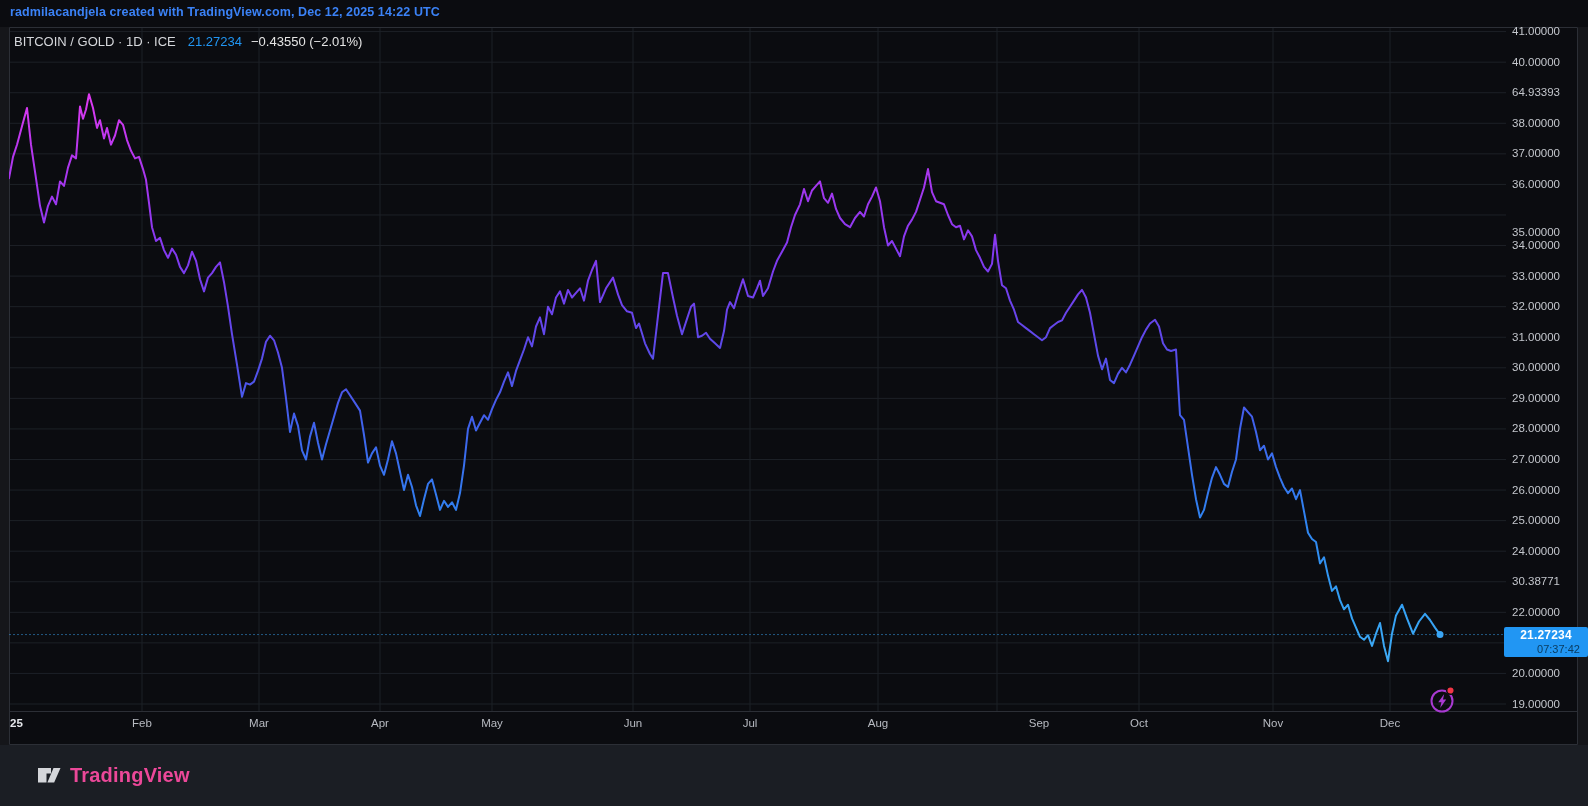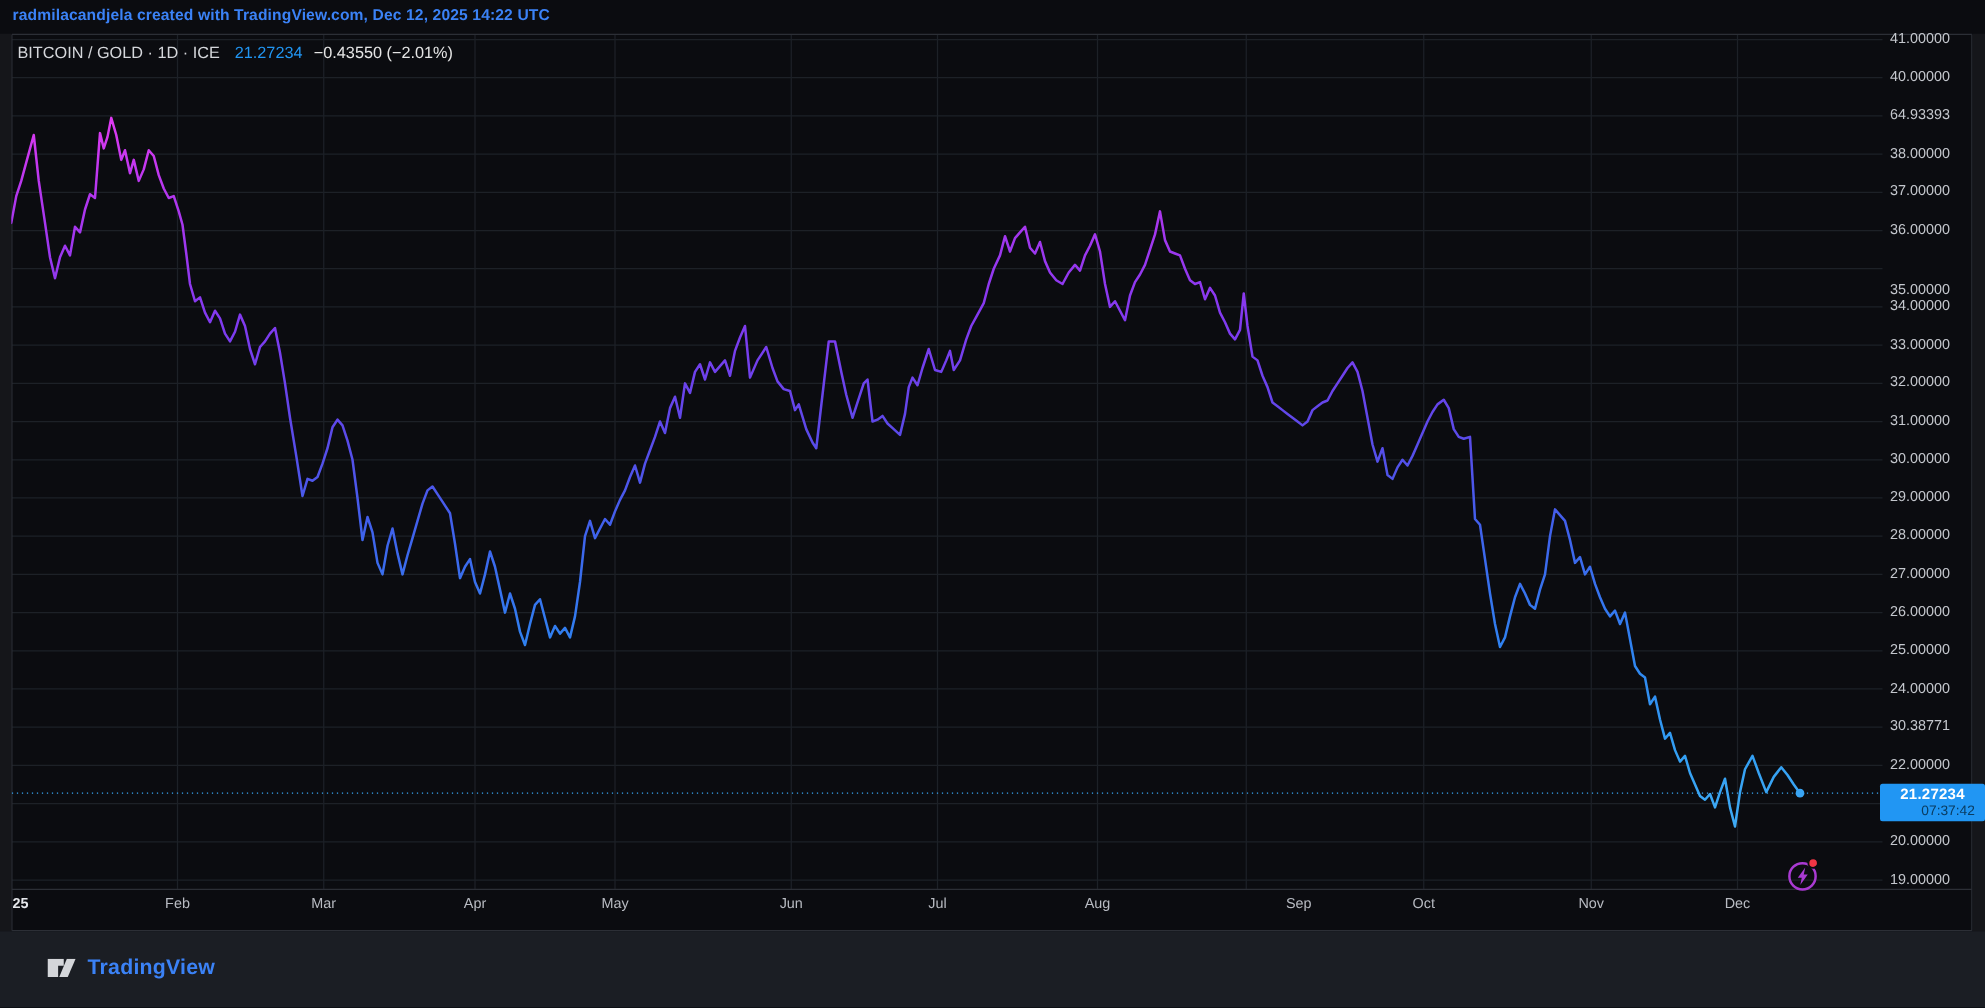--- a/index.html
+++ b/index.html
@@ -14,21 +14,21 @@
   .legend .chg{color:#e5e5e5;margin-left:9px;}
   .axis-label{position:absolute;font-size:11.5px;color:#c4c7cd;line-height:13px;white-space:nowrap;}
   .x-axis-label{transform:translateX(-50%);color:#b8bbc2;}
   .year-label{font-weight:700;color:#e6e8ec;}
   .price-flag{position:absolute;left:1504px;top:627px;width:84px;height:30px;background:#2196f3;
               border-radius:2px;text-align:center;z-index:5;}
   .price-flag .p{font-size:12px;font-weight:700;color:#ffffff;line-height:16px;letter-spacing:.2px;}
   .price-flag .cd{font-size:11px;color:#0a3c61;line-height:13px;font-weight:400;padding-left:25px;}
   .footer{position:absolute;left:0;top:745px;width:1588px;height:61px;background:#1b1e24;}
   .brand{position:absolute;left:38px;top:19px;display:flex;align-items:center;gap:9px;}
-  .brand-text{font-size:17px;font-weight:700;color:#3b82f6;letter-spacing:.2px;}
+  .brand-text{font-size:20px;font-weight:700;color:#ec4899;letter-spacing:.2px;}
 </style>
 </head>
 <body>
 
 <svg id="chart-svg" width="1588" height="806">
     <defs>
       <linearGradient id="lineGrad" gradientUnits="userSpaceOnUse" x1="0" y1="90" x2="0" y2="668">
         <stop offset="0" stop-color="#e23af2"></stop>
         <stop offset="0.12" stop-color="#b136ee"></stop>
         <stop offset="0.28" stop-color="#8339f0"></stop>

